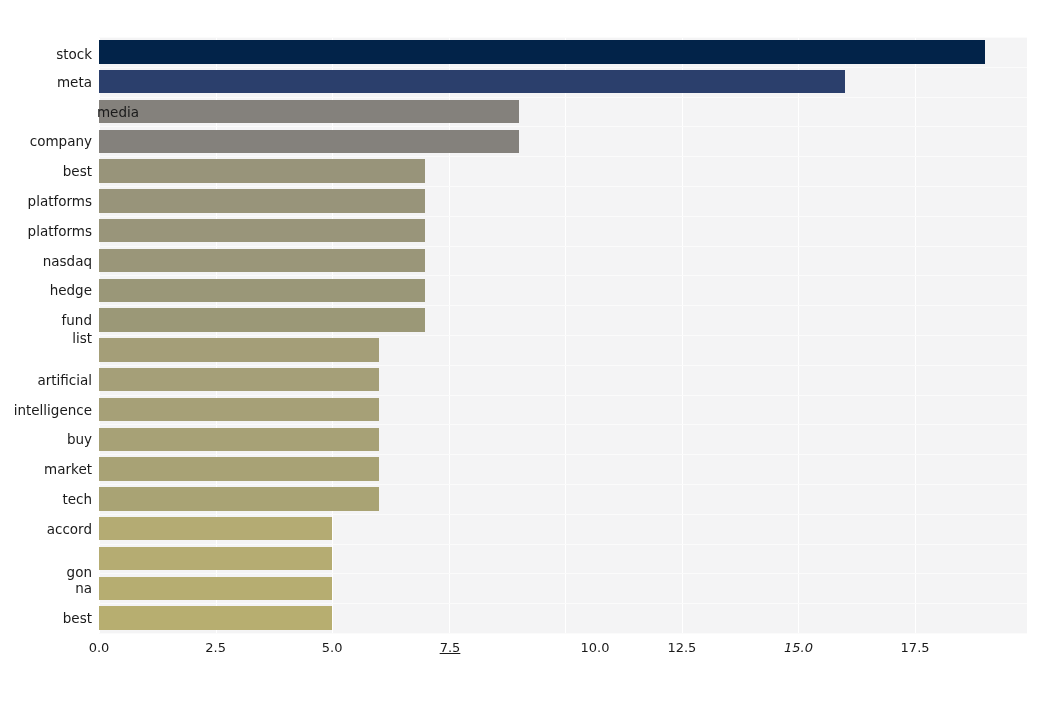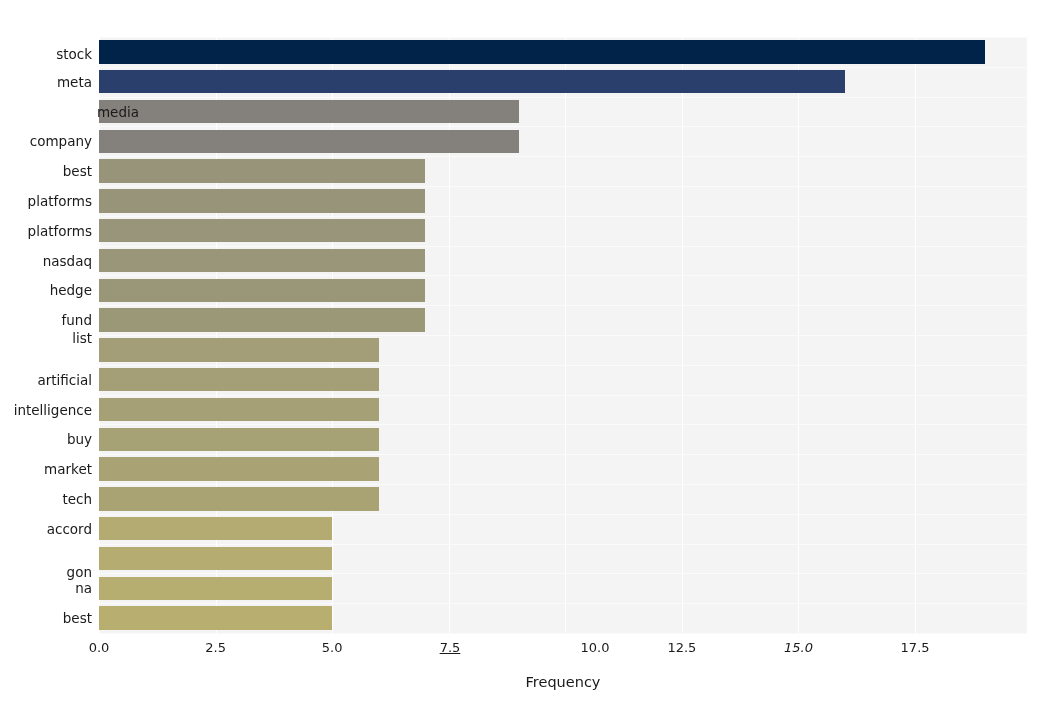--- a/index.html
+++ b/index.html
@@ -224,15 +224,14 @@
       <div class="xlabel-tick" style="left: 99px;">0.0</div>
       <div class="xlabel-tick" style="left: 215.583px;">2.5</div>
       <div class="xlabel-tick" style="left: 332.166px;">5.0</div>
       <div class="xlabel-tick" style="left: 450px; text-decoration: underline;">7.5</div>
       <div class="xlabel-tick" style="left: 595px;">10.0</div>
       <div class="xlabel-tick" style="left: 681.915px;">12.5</div>
       <div class="xlabel-tick" style="left: 798.497px; font-style: italic;">15.0</div>
       <div class="xlabel-tick" style="left: 915.08px;">17.5</div>
     </div>
 
-  <div id="x-axis-title">Frequency</div>
 
 </div>
 
 </body></html>

